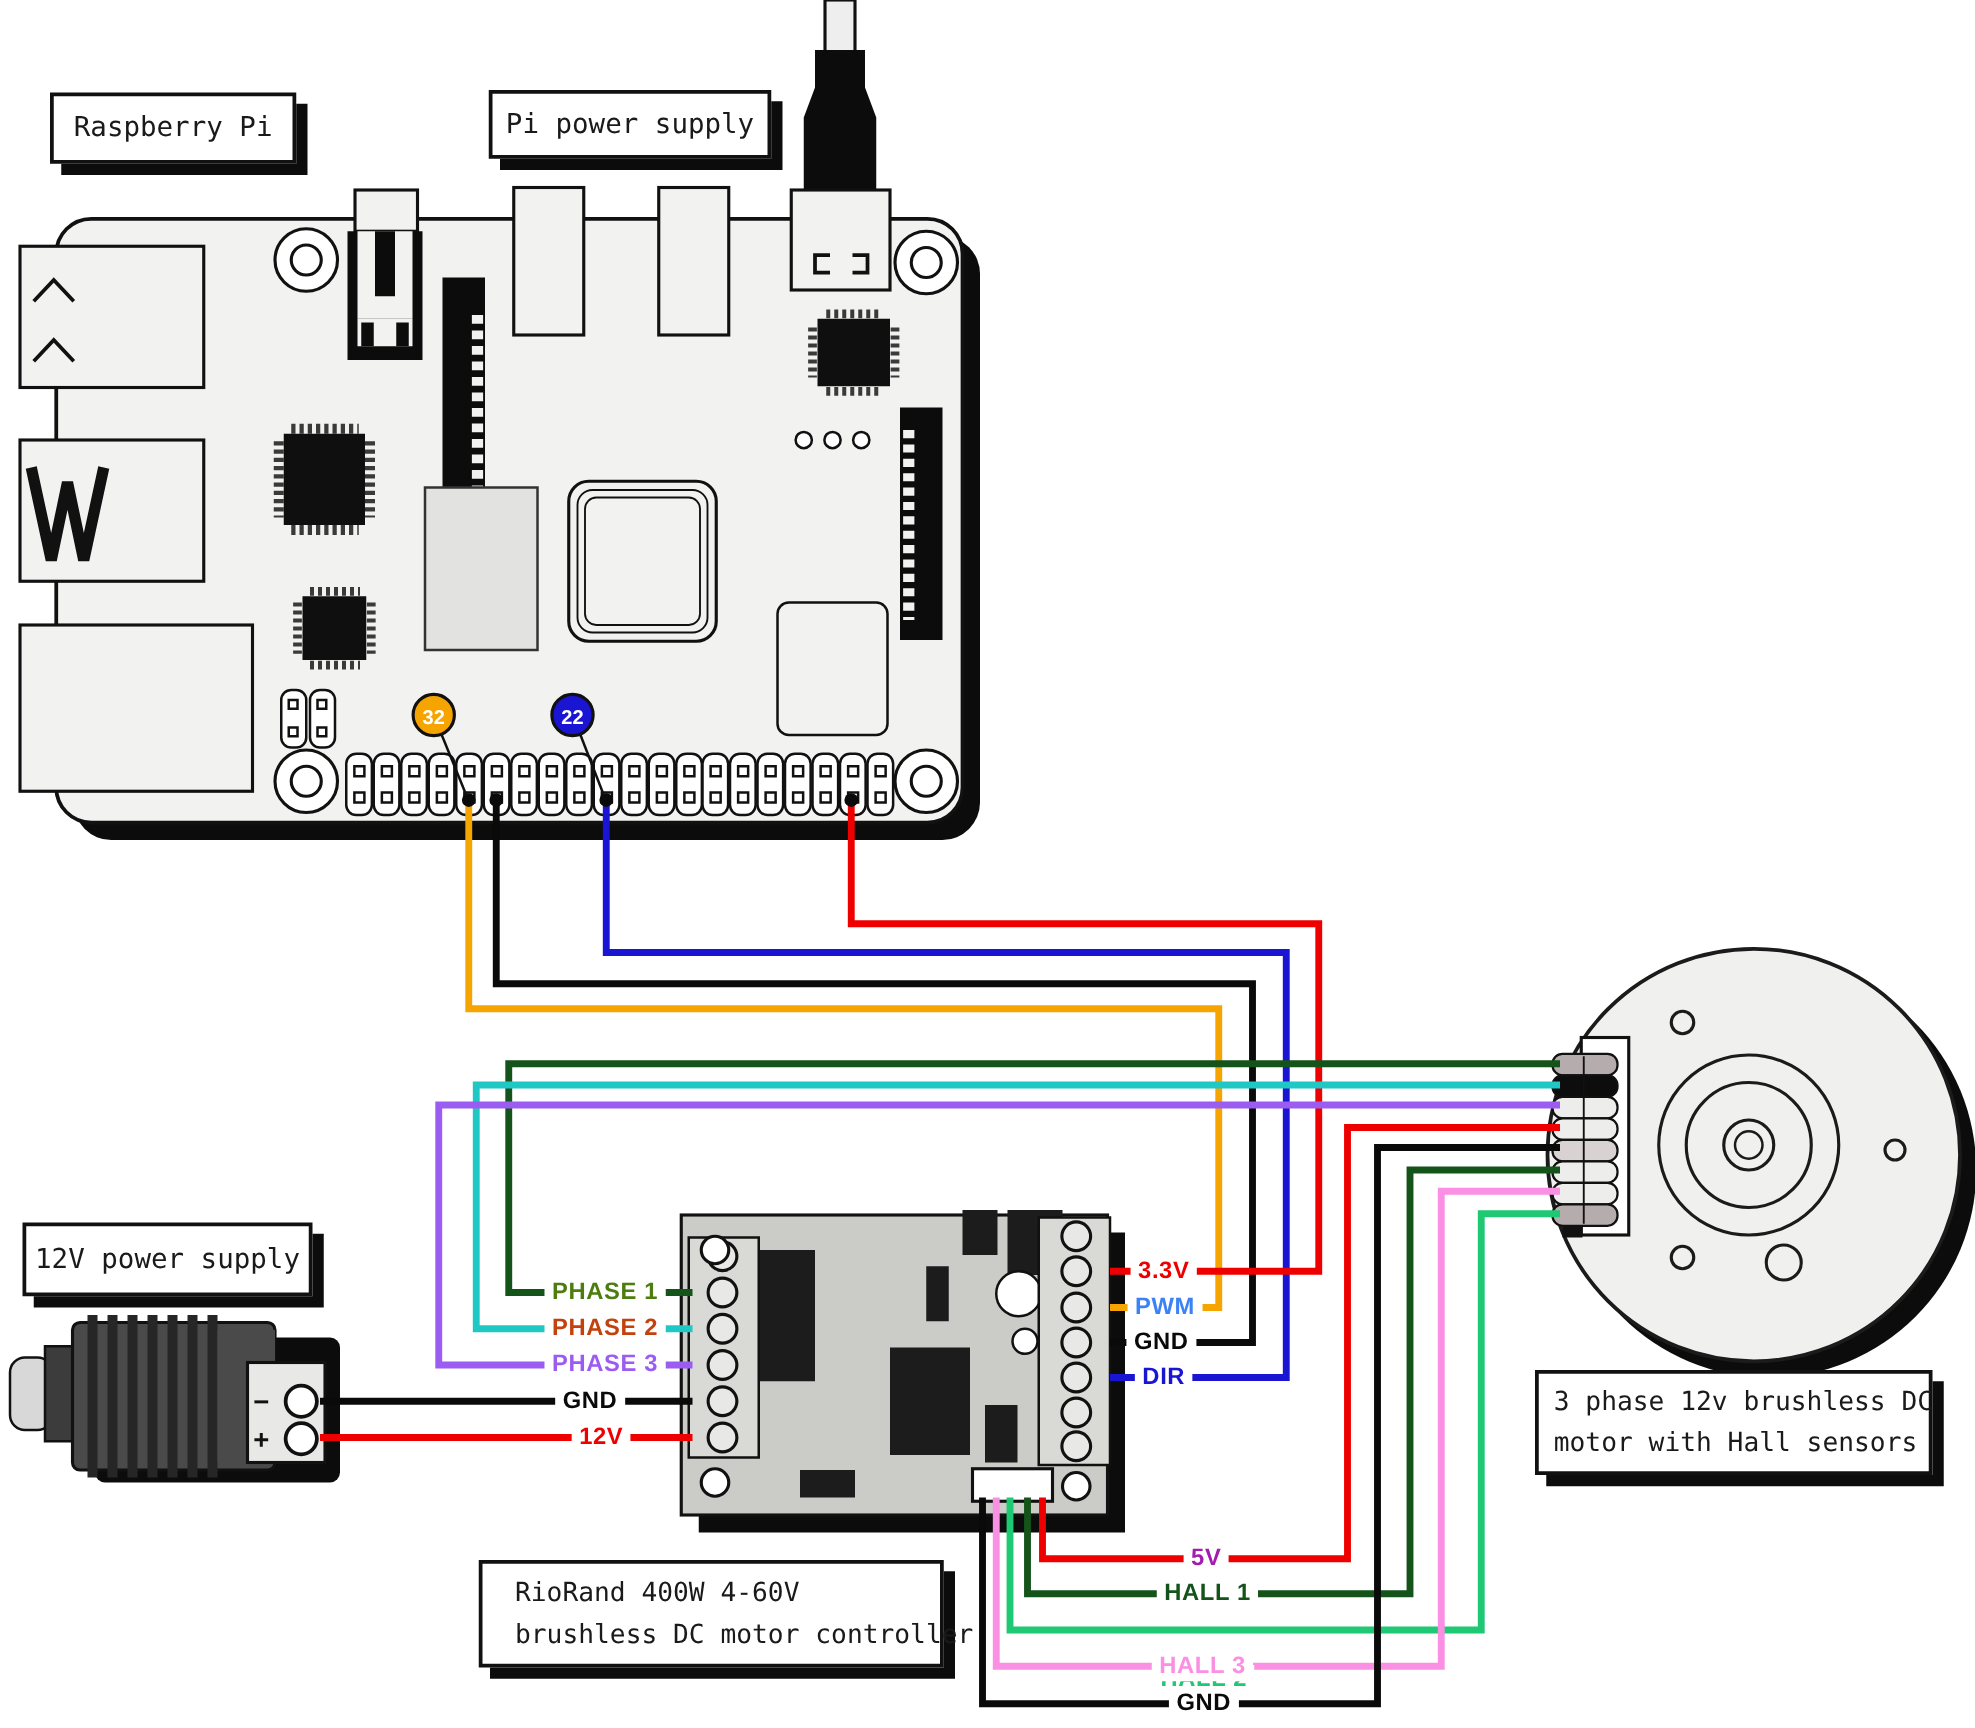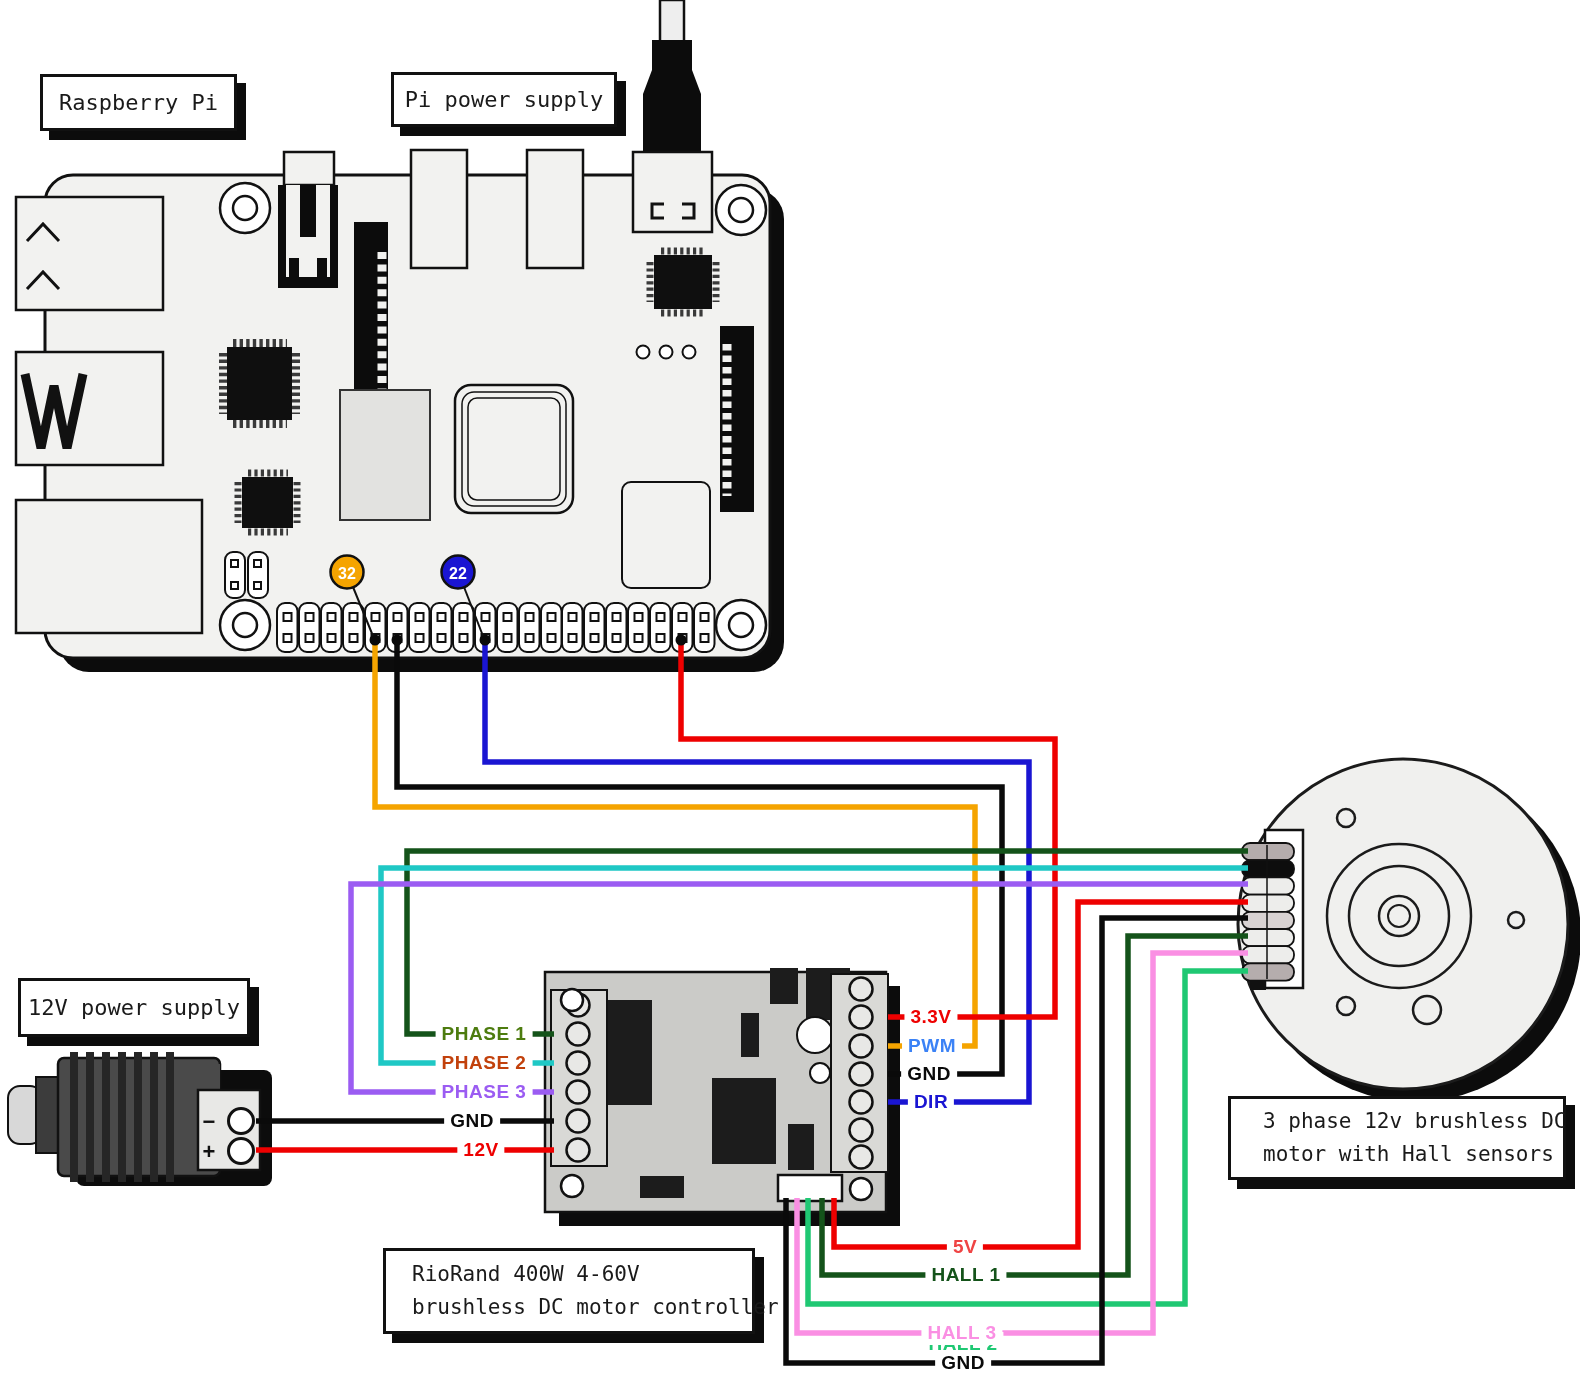--- a/index.html
+++ b/index.html
@@ -277,33 +277,33 @@
   </g>
 </svg>
 
 <div class="label-box" style="left:40px;top:74px;width:191px;height:51px;">Raspberry Pi</div>
 <div class="label-box" style="left:391px;top:72px;width:220px;height:49px;">Pi power supply</div>
 <div class="label-box" style="left:18px;top:978px;width:226px;height:53px;">12V power supply</div>
 <div class="label-box multiline" style="left:383px;top:1248px;width:340px;height:80px;padding-left:26px;">
   <div>RioRand 400W 4-60V</div>
   <div>brushless DC motor controller</div>
 </div>
-<div class="label-box multiline" style="left:1228px;top:1096px;width:300px;height:78px;padding-left:32px;">
+<div class="label-box multiline" style="left:1228px;top:1096px;width:300px;height:78px;padding-left:12px;">
   <div>3 phase 12v brushless DC</div>
   <div>motor with Hall sensors</div>
 </div>
 
 <div class="wire-label" style="left: 484px; top: 1034px; color: #4d7c0f;">PHASE 1</div>
 <div class="wire-label" style="left: 484px; top: 1063px; color: #c2410c;">PHASE 2</div>
 <div class="wire-label" style="left: 484px; top: 1092px; color: rgb(155, 92, 242);">PHASE 3</div>
 <div class="wire-label" style="left: 472px; top: 1121px; color: rgb(10, 10, 10);">GND</div>
 <div class="wire-label" style="left: 481px; top: 1150px; color: rgb(238, 0, 0);">12V</div>
 <div class="wire-label" style="left: 931px; top: 1017px; color: rgb(238, 0, 0);">3.3V</div>
 <div class="wire-label" style="left: 932px; top: 1046px; color: #3b82f6;">PWM</div>
 <div class="wire-label" style="left: 929px; top: 1074px; color: rgb(10, 10, 10);">GND</div>
 <div class="wire-label" style="left: 931px; top: 1102px; color: rgb(26, 21, 210);">DIR</div>
-<div class="wire-label" style="left: 965px; top: 1247px; color: #ef4444;">5V</div>
+<div class="wire-label" style="left: 965px; top: 1247px; color: #a21caf;">5V</div>
 <div class="wire-label" style="left: 966px; top: 1275px; color: rgb(20, 83, 26);">HALL 1</div>
 <div class="wire-label" style="left: 963px; top: 1304px; color: rgb(31, 200, 115); margin-top: 40px;">HALL 2</div>
 <div class="wire-label" style="left: 962px; top: 1333px; color: rgb(250, 143, 227);">HALL 3</div>
 <div class="wire-label" style="left: 963px; top: 1363px; color: rgb(10, 10, 10);">GND</div>
 
 </div>
 
 </body></html>

